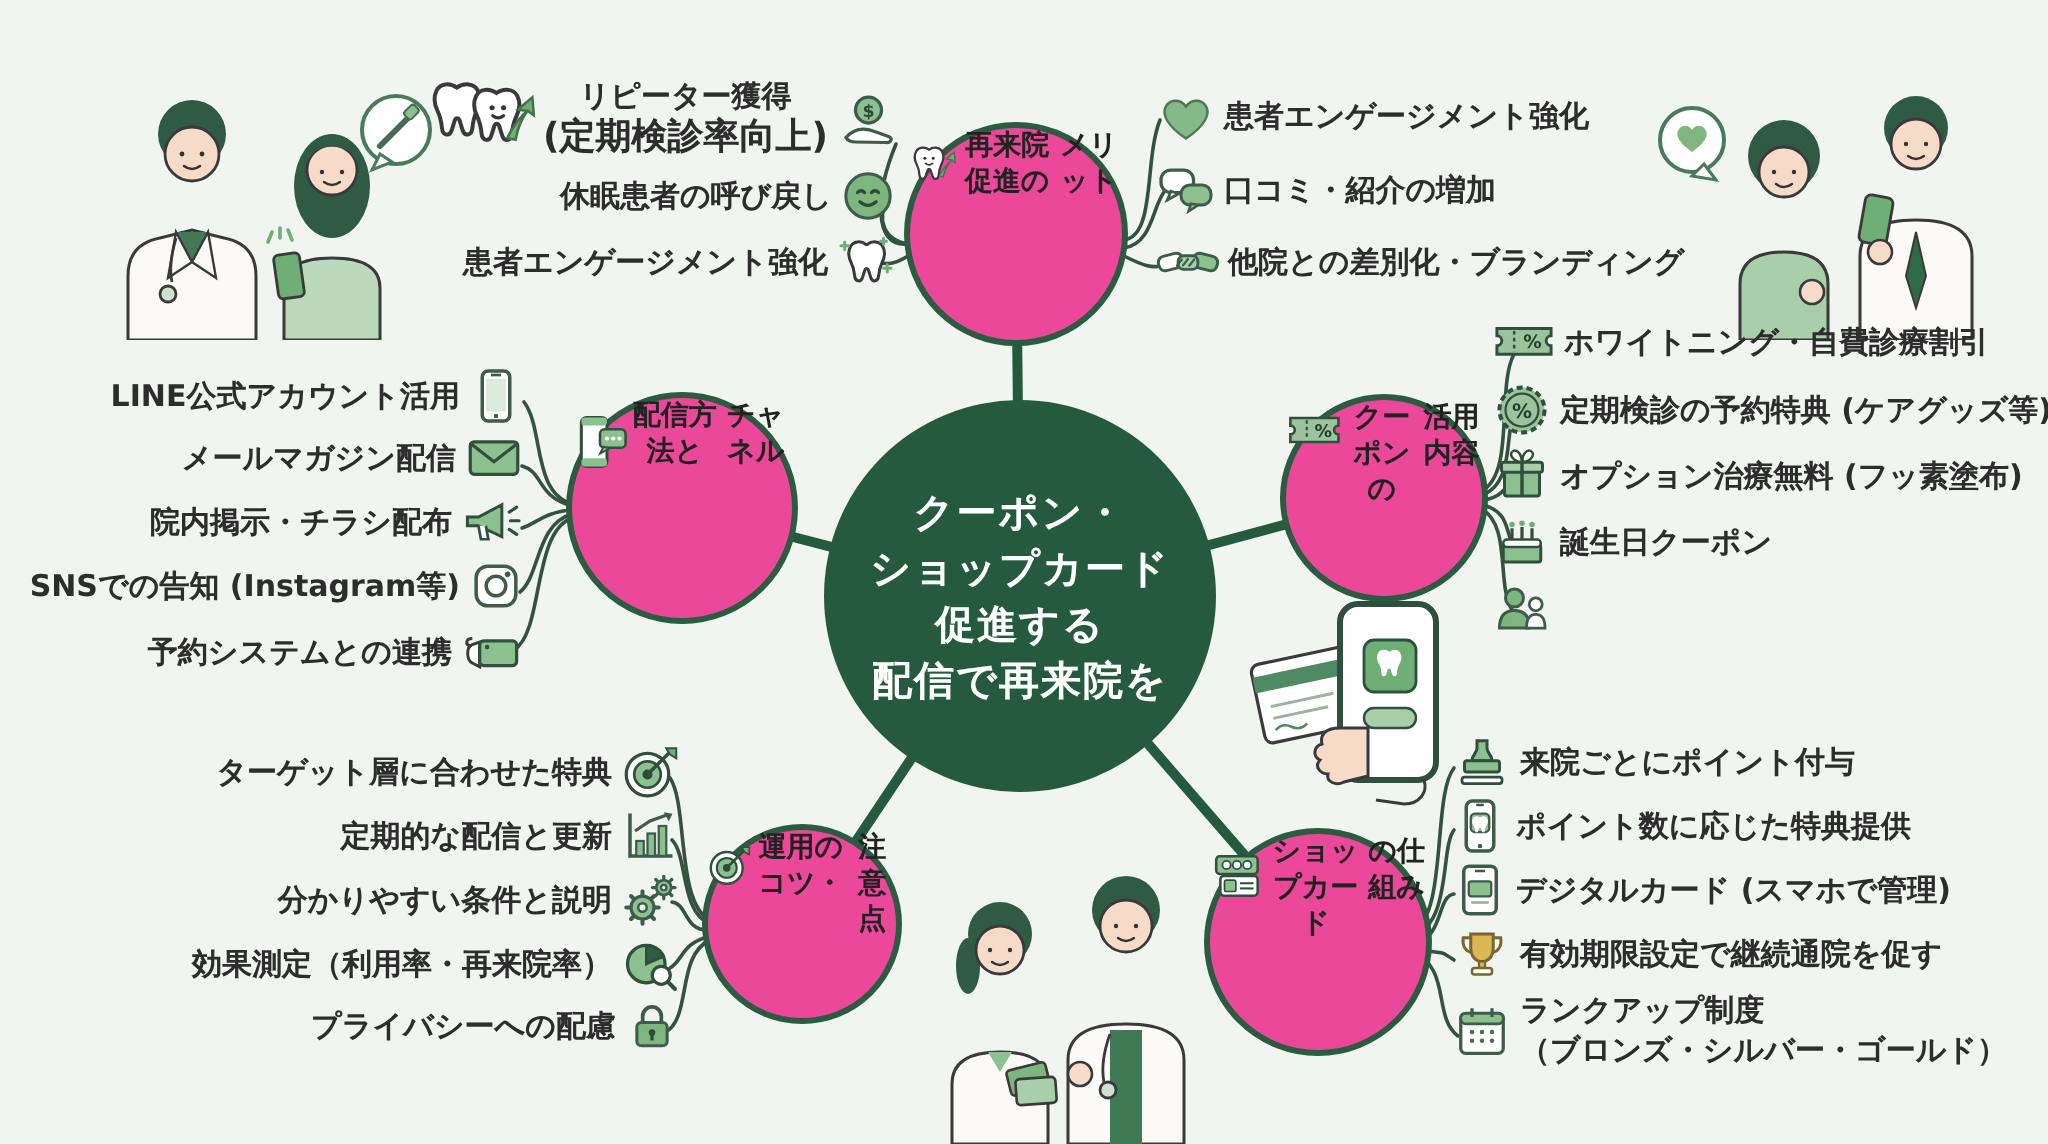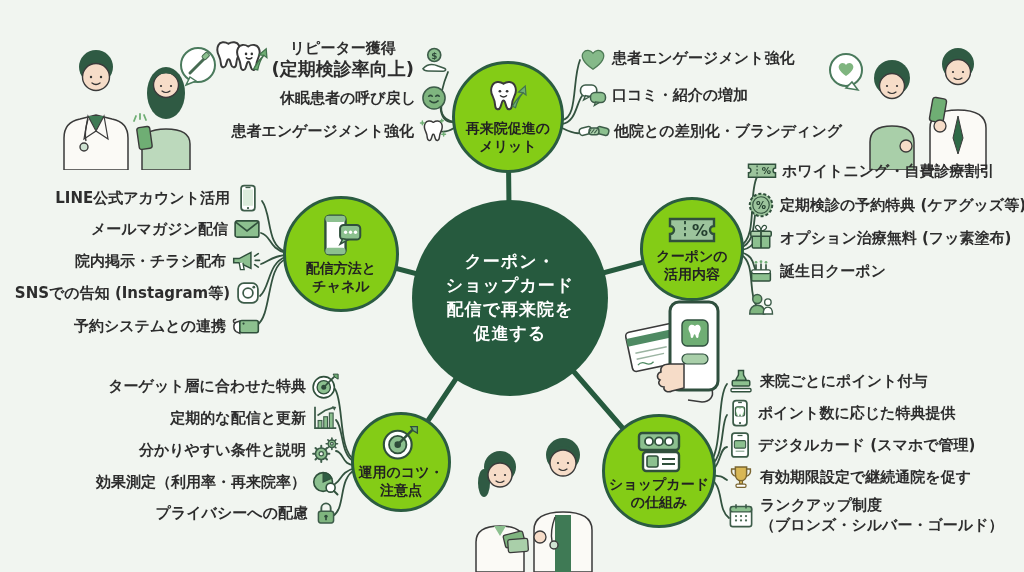--- a/index.html
+++ b/index.html
@@ -2,23 +2,23 @@
 <html><head>
 <meta charset="utf-8">
 <style>
   *{margin:0;padding:0;box-sizing:border-box}
   html,body{width:1024px;height:572px}
   body{position:relative;background:#f1f5f0;font-family:"DejaVu Sans","Liberation Sans",sans-serif;overflow:hidden;color:#2d2d2d}
   .connectors{position:absolute;left:0;top:0;z-index:1}
   .ill{position:absolute;z-index:1}
   .center-circle{position:absolute;z-index:3;left:412px;top:200px;width:196px;height:196px;border-radius:50%;
     background:#265a3e;color:#fff;display:flex;flex-direction:column;align-items:center;justify-content:center;
-    text-align:left;font-weight:bold;font-size:17px;line-height:1.4;letter-spacing:1px}
-  .node{position:absolute;z-index:3;border-radius:50%;background:#84cc16;border:3px solid #2b5c41;
-    display:flex;flex-direction:column;align-items:center;justify-content:center;text-align:center;
+    text-align:left;font-weight:bold;font-size:20px;line-height:1.4;letter-spacing:1px}
+  .node{position:absolute;z-index:3;border-radius:50%;background:#ec4899;border:3px solid #2b5c41;
+    display:flex;align-items:flex-start;justify-content:center;text-align:center;
     font-weight:bold;color:#222;font-size:14px;line-height:1.3}
   .node .nic{margin-bottom:2px}
   .item{position:absolute;z-index:2;display:flex;align-items:center;gap:4px;font-weight:bold;font-size:15px;white-space:nowrap}
   .item .lbl{display:block}
   .col{display:flex;flex-direction:column;align-items:center;line-height:1.25}
   .col-l{display:flex;flex-direction:column;align-items:flex-start;line-height:1.3}
   .sub{font-size:18px;font-weight:bold}
   .ic{flex:0 0 auto;display:block}
 </style>
 </head>
@@ -150,22 +150,22 @@
   <path d="M92,147 v-42 q0,-18 29,-18 29,0 29,18 v42 z" fill="#fbfaf6" stroke="#3a3a3a" stroke-width="1.5"></path>
   <path d="M113,90 h16 v57 h-16 z" fill="#3f7a55"></path>
   <path d="M113,92 q-5,14 -3,24" stroke="#3a3a3a" stroke-width="1.4" fill="none"></path>
   <circle cx="112" cy="120" r="4" fill="#cfe3d2" stroke="#3a3a3a" stroke-width="1.4"></circle>
   <circle cx="98" cy="112" r="6" fill="#f6dcc8" stroke="#3a3a3a" stroke-width="1.3"></circle>
 </svg>
 
 <div class="center-circle">
   <span>クーポン・</span>
   <span>ショップカード</span>
+  <span>促進する</span>
   <span>配信で再来院を</span>
-  <span>促進する</span>
 </div>
 
 <div class="node" style="left:452px;top:61px;width:112px;height:112px">
   <svg class="nic" width="42" height="38" viewBox="0 0 28 25">
     <path d="M11,3 C8.5,1.2 5,1.5 3.6,4 C2.2,6.5 2.8,9.5 3.9,11.6 C5,13.7 5.3,15.3 5.5,17.9 C5.7,20.3 8.2,20.8 9,18.4 L10.1,15 C10.5,13.9 11.5,13.9 11.9,15 L13,18.4 C13.8,20.8 16.3,20.3 16.5,17.9 C16.7,15.3 17,13.7 18.1,11.6 C19.2,9.5 19.8,6.5 18.4,4 C17,1.5 13.5,1.2 11,3 Z" fill="#fff" stroke="#3a3a3a" stroke-width="1.3"></path>
     <circle cx="8.6" cy="8" r="0.9" fill="#333"></circle>
       <circle cx="13.4" cy="8" r="0.9" fill="#333"></circle>
     <path d="M9,11 q2,1.6 4,0" stroke="#333" stroke-width="1" fill="none" stroke-linecap="round"></path>
     <path d="M17,18 C19,14 21,12 24,9 l-3,-0.5 l4.5,-4 l0.5,6 l-2,-1.5 C21.5,12 20,15 19,19 Z" fill="#6fae74" stroke="#42734d" stroke-width="0.8"></path>
   </svg>

